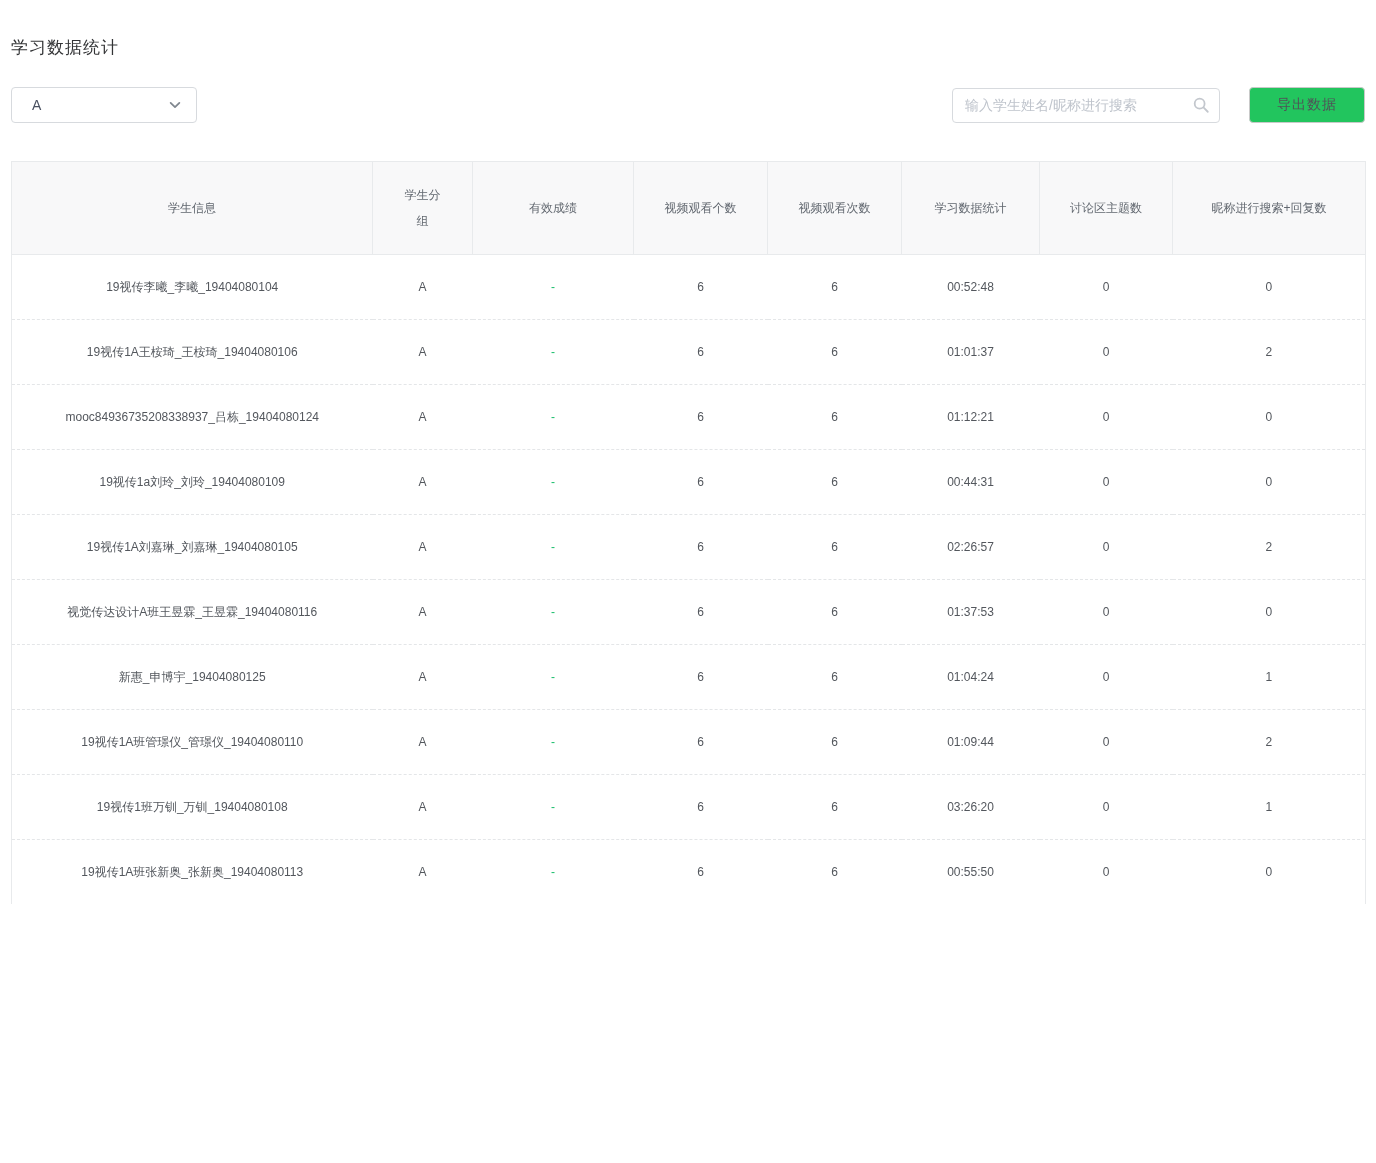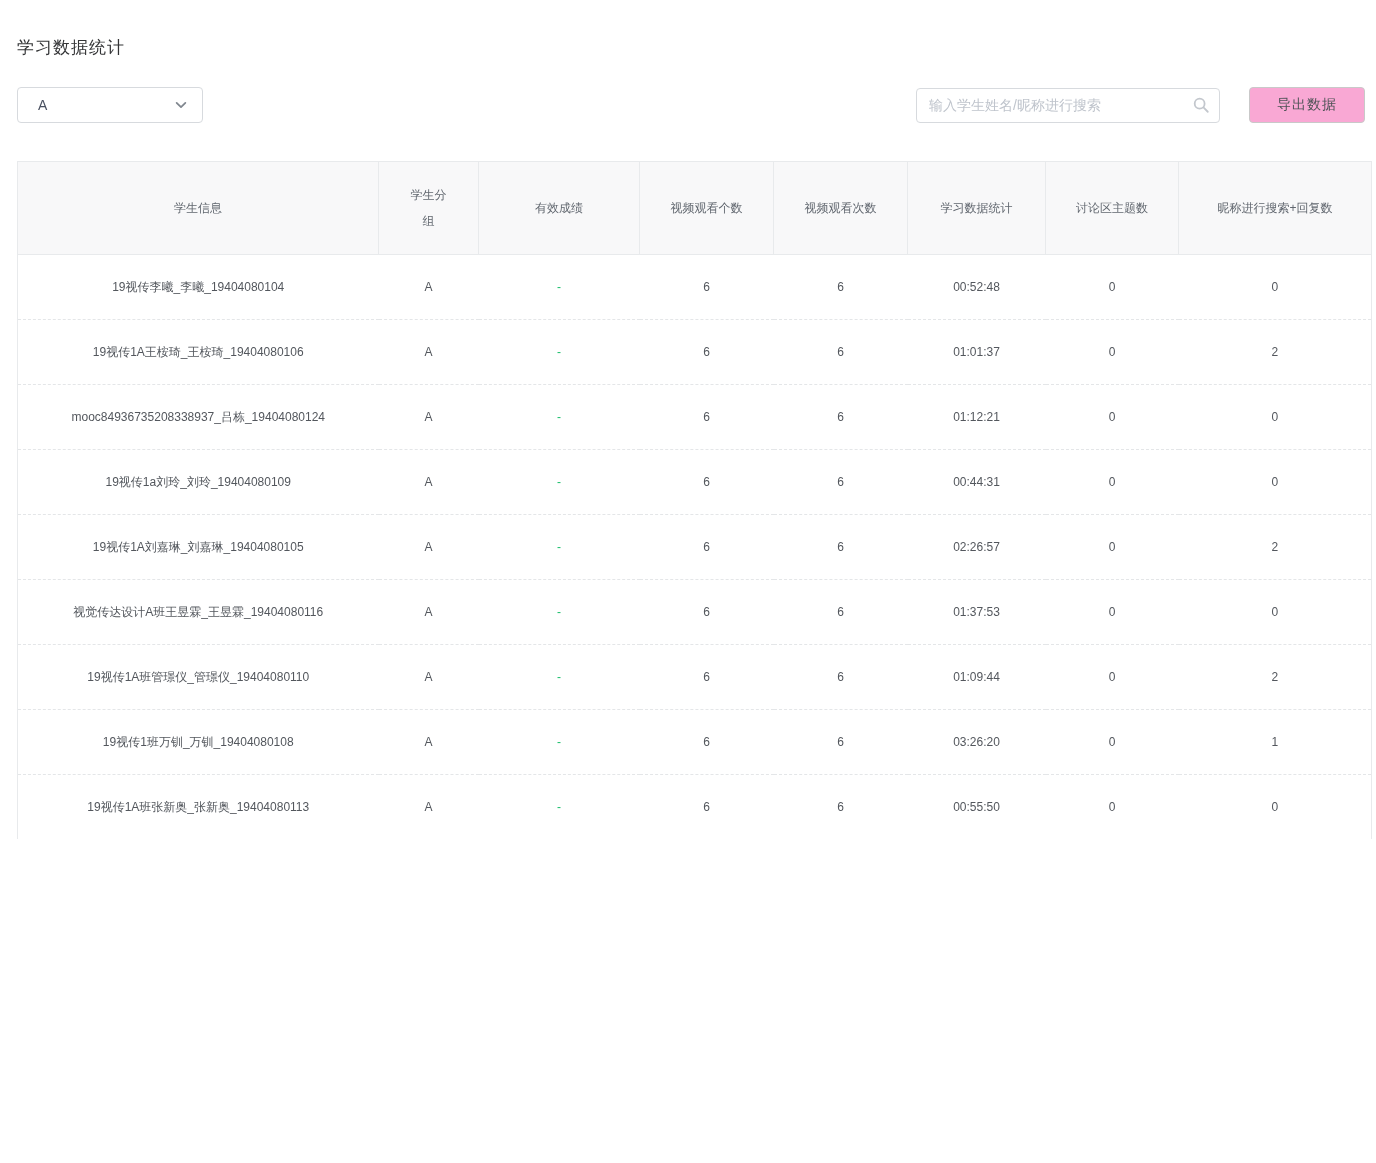--- a/index.html
+++ b/index.html
@@ -3,21 +3,21 @@
 <meta charset="utf-8">
 <style>
   * { margin: 0; padding: 0; box-sizing: border-box; }
   html, body {
     width: 1376px; height: 1163px;
     background: #ffffff;
     overflow: hidden;
     font-family: "Liberation Sans", "DejaVu Sans", sans-serif;
     color: #515a6e;
   }
-  .page { padding: 36px 11px 15px 11px; margin-left: 6px; }
+  .page { padding: 36px 11px 15px 11px; }
 
   .page-title {
     font-size: 17px;
     color: #333436;
     letter-spacing: 1px;
     margin-bottom: 28px;
   }
 
   
   .toolbar {
@@ -40,21 +40,21 @@
     cursor: pointer;
   }
   .chevron { width: 14px; height: 14px; color: #80878f; }
   .toolbar-right {
     margin-left: auto;
     display: flex;
     align-items: center;
   }
   .search-box {
     position: relative;
-    width: 304px; height: 35px;
+    width: 268px; height: 35px;
   }
   .search-box input {
     width: 100%; height: 100%;
     border: 1px solid #d7dade;
     border-radius: 4px;
     padding: 0 36px 0 12px;
     font-size: 14px;
     color: #495060;
     outline: none;
     font-family: inherit;
@@ -64,21 +64,21 @@
     position: absolute;
     right: 10px; top: 50%;
     transform: translateY(-50%);
     width: 18px; height: 18px;
     color: #c3c7cd;
     cursor: pointer;
   }
   .export-btn {
     margin-left: 29px;
     width: 116px; height: 36px;
-    background: #f9a8d4;
+    background: #22c55e;
     border: 1px solid #c9c9c9;
     border-radius: 4px;
     font-size: 14px;
     color: #4f5357;
     font-family: inherit;
     cursor: pointer;
     letter-spacing: 1px;
   }
 
   
@@ -228,20 +228,30 @@
     <td>视觉传达设计A班王昱霖_王昱霖_19404080116</td>
     <td>A</td>
     <td class="score">-</td>
     <td>6</td>
     <td>6</td>
     <td>01:37:53</td>
     <td>0</td>
     <td>0</td>
   </tr>
         <tr>
+    <td>新惠_申博宇_19404080125</td>
+    <td>A</td>
+    <td class="score">-</td>
+    <td>6</td>
+    <td>6</td>
+    <td>01:04:24</td>
+    <td>0</td>
+    <td>1</td>
+  </tr>
+        <tr>
     <td>19视传1A班管璟仪_管璟仪_19404080110</td>
     <td>A</td>
     <td class="score">-</td>
     <td>6</td>
     <td>6</td>
     <td>01:09:44</td>
     <td>0</td>
     <td>2</td>
   </tr>
         <tr>

